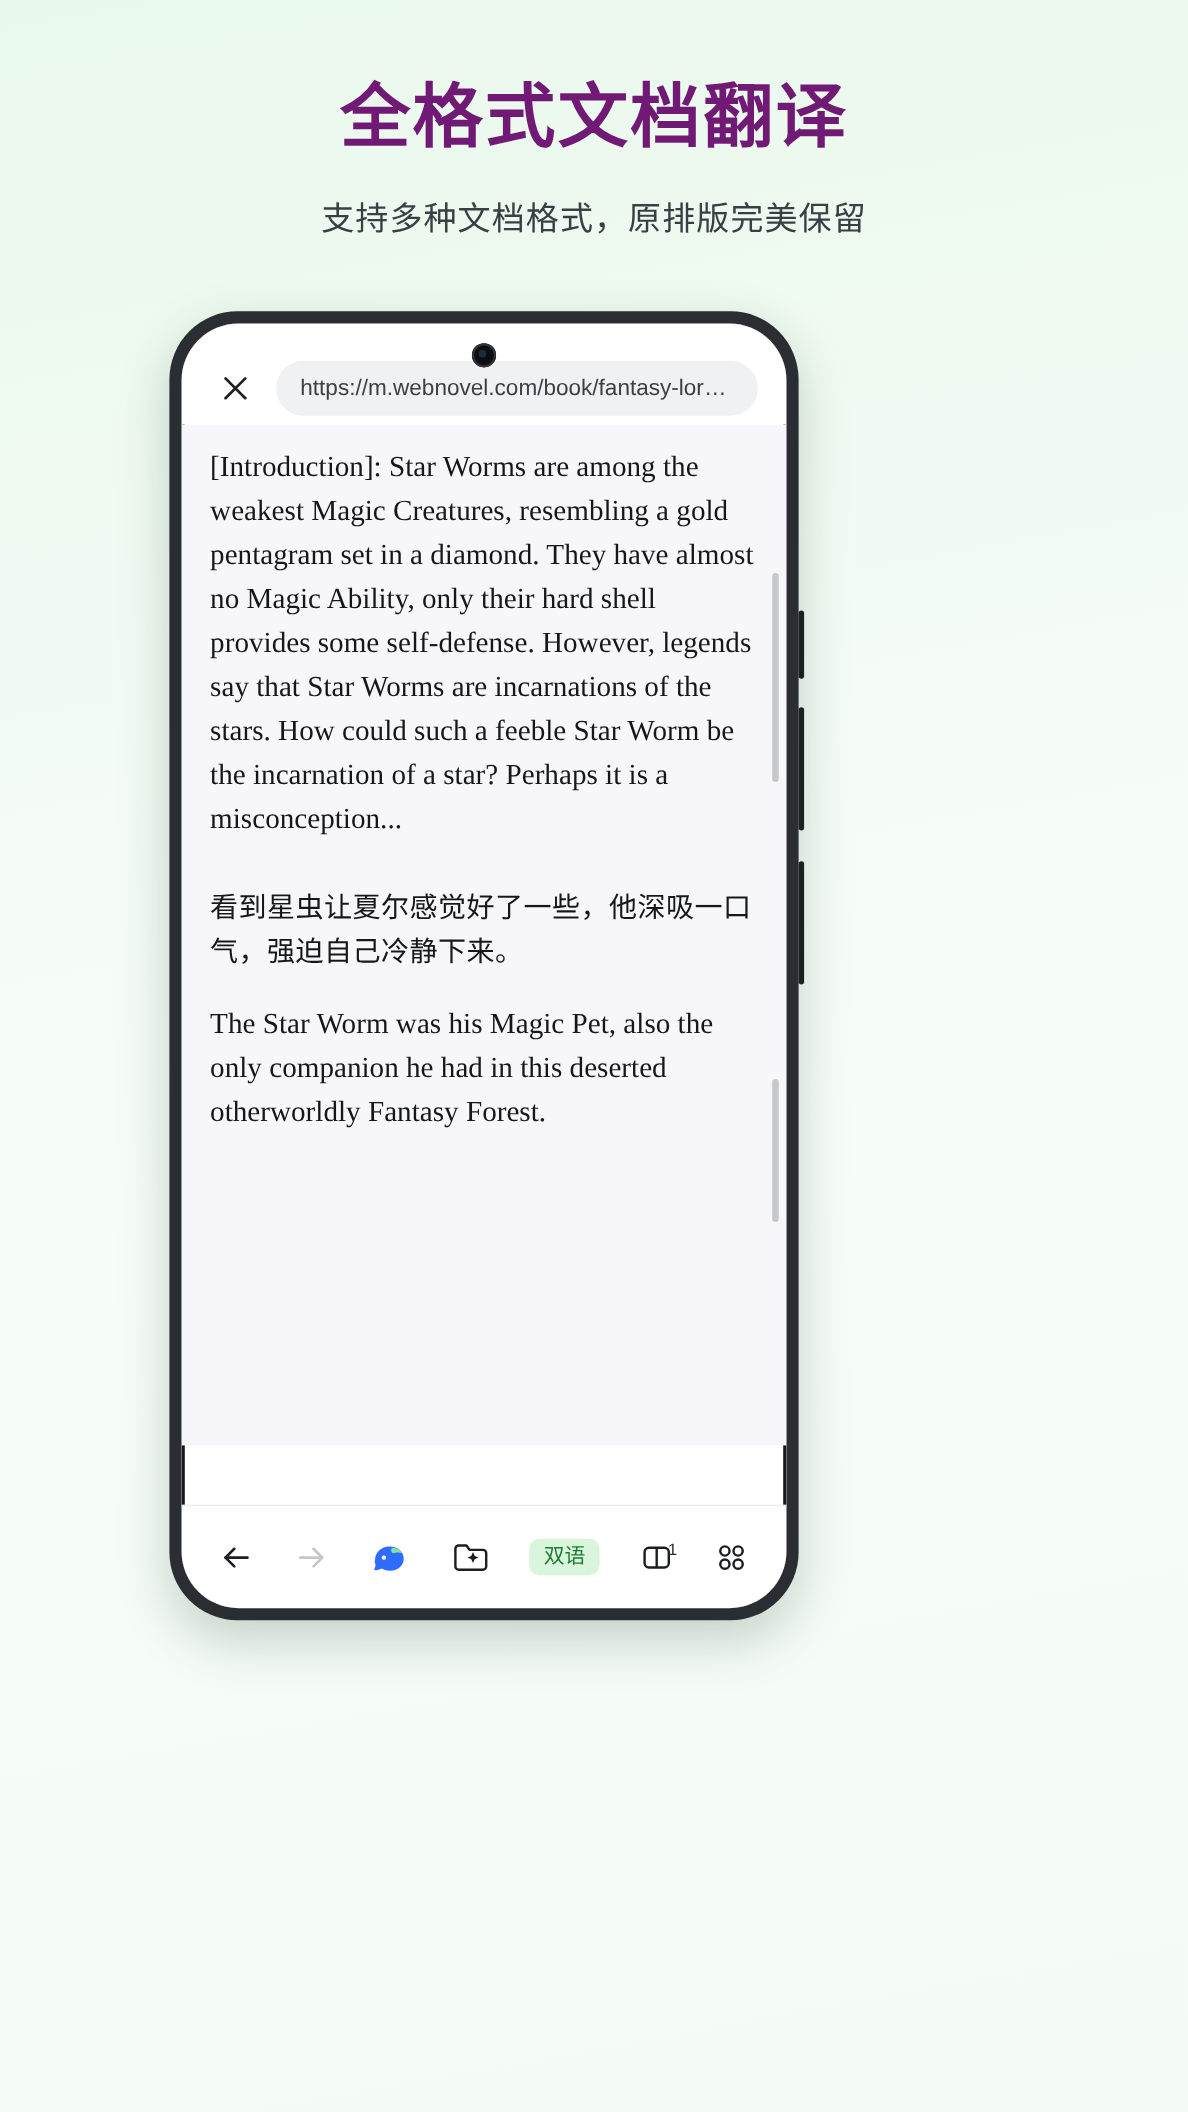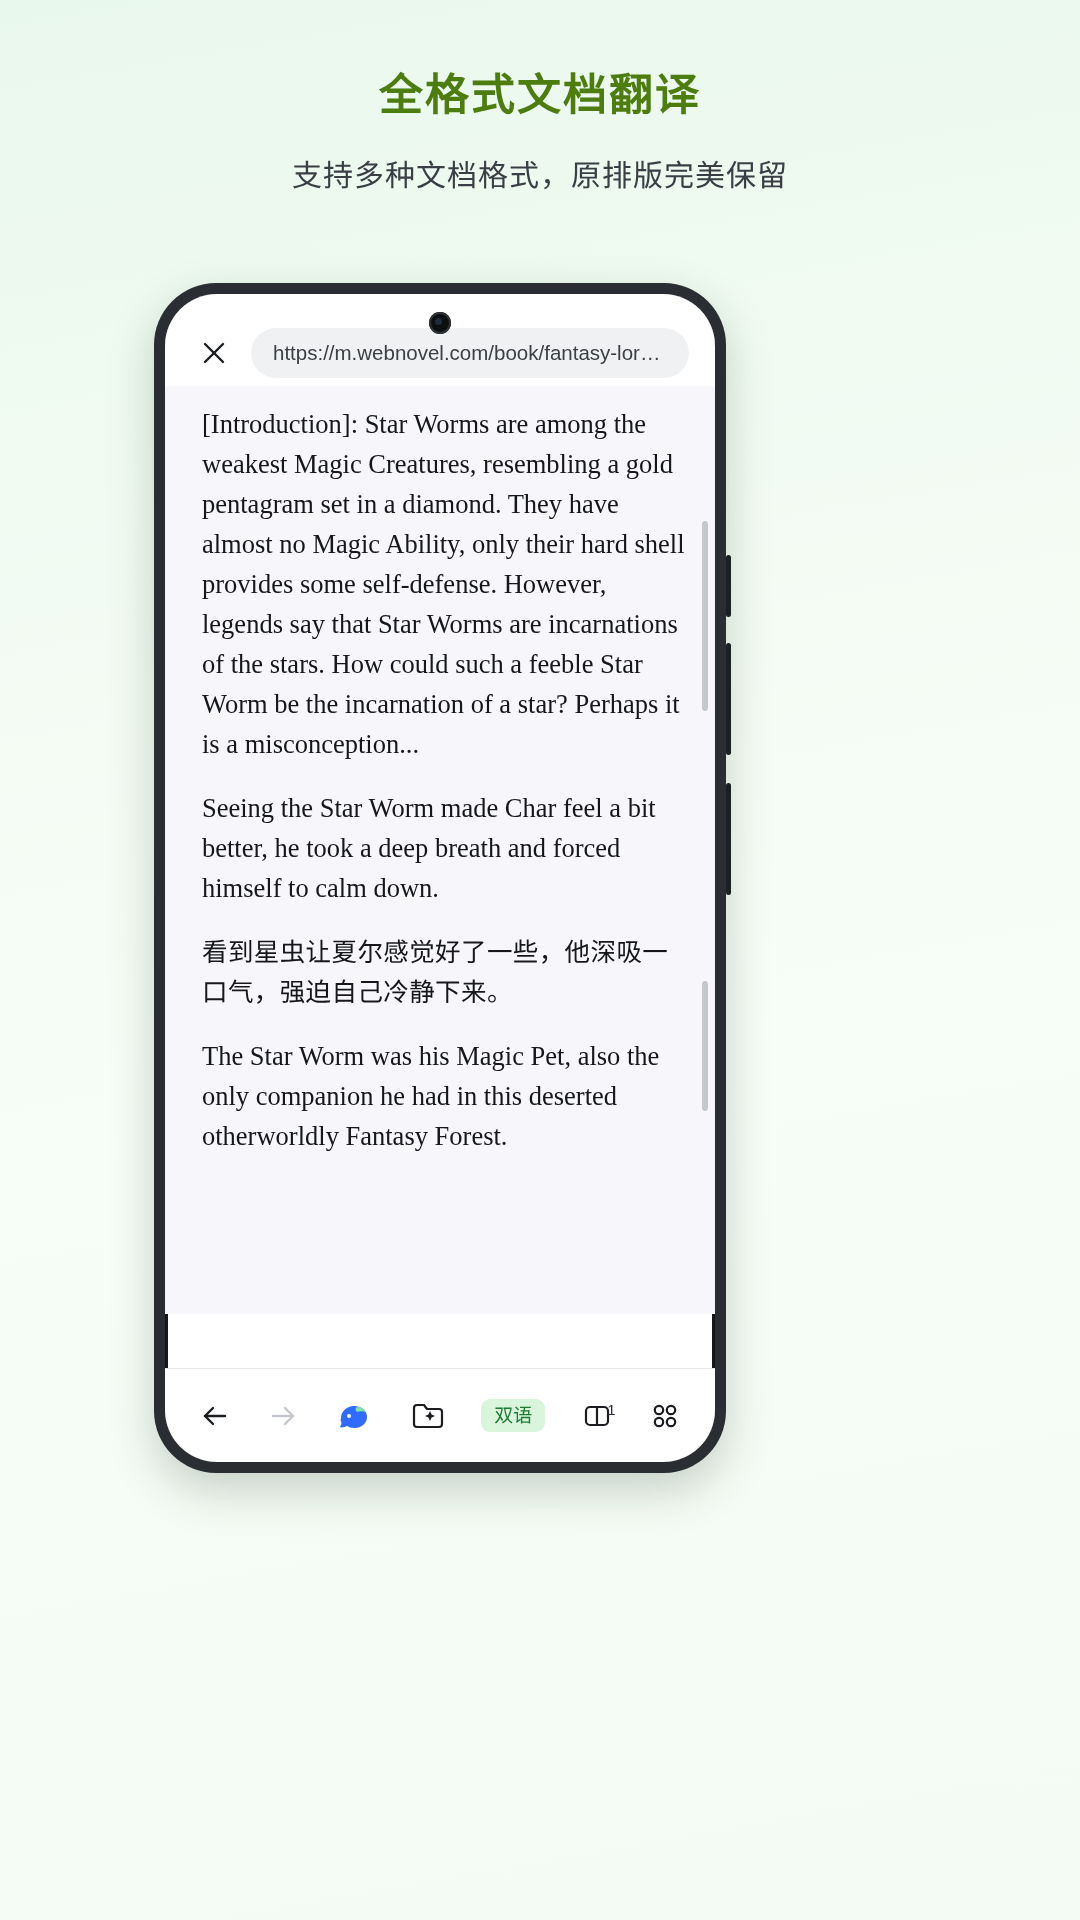--- a/index.html
+++ b/index.html
@@ -17,26 +17,27 @@
 
   
   .hero {
     position: absolute;
     top: 70px;
     left: 0;
     width: 100%;
     text-align: center;
   }
   .hero-title {
-    font-size: 44px;
+    font-size: 64px;
     font-weight: bold;
-    color: #4d7c0f;
+    color: #701a75;
     letter-spacing: 2px;
     line-height: 1.15;
     margin: 0;
+    font-family: Liberation Serif, serif;
   }
   .hero-sub {
     margin: 30px 0 0 0;
     font-size: 30px;
     color: #3a3f45;
     letter-spacing: 1px;
     font-weight: 400;
   }
 
   
@@ -138,21 +139,21 @@
   
   .page-content {
     position: relative;
     height: 928px;
     background: #f7f7fb;
     padding: 18px 26px 10px 26px;
     box-sizing: border-box;
     overflow: hidden;
   }
   .para {
-    margin: 0 0 6px 11px;
+    margin: 0 0 6px 0;
     color: #15171a;
   }
   .para.en {
     font-family: "Liberation Serif", serif;
     font-size: 26.5px;
     line-height: 40px;
   }
   .para.zh {
     font-family: "Liberation Sans", sans-serif;
     font-size: 25.5px;
@@ -235,21 +236,20 @@
         </svg>
       </div>
       <div class="url-pill">
         <span class="url-text" title="https://m.webnovel.com/book/fantasy-lord-i-h...">https://m.webnovel.com/book/fantasy-lord-i-h...</span>
       </div>
     </div>
 
     <div class="page-content">
       <p class="para en">[Introduction]: Star Worms are among the weakest Magic Creatures, resembling a gold pentagram set in a diamond. They have almost no Magic Ability, only their hard shell provides some self-defense. However, legends say that Star Worms are incarnations of the stars. How could such a feeble Star Worm be the incarnation of a star? Perhaps it is a misconception...</p>
       <div class="gap"></div>
-      <p class="para en">Seeing the Star Worm made Char feel a bit better, he took a deep breath and forced himself to calm down.</p>
       <div class="gap"></div>
       <p class="para zh">看到星虫让夏尔感觉好了一些，他深吸一口气，强迫自己冷静下来。</p>
       <div class="gap"></div>
       <p class="para en">The Star Worm was his Magic Pet, also the only companion he had in this deserted otherworldly Fantasy Forest.</p>
 
       <div class="sb sb1"></div>
       <div class="sb sb2"></div>
     </div>
 
     <div class="toolbar">

